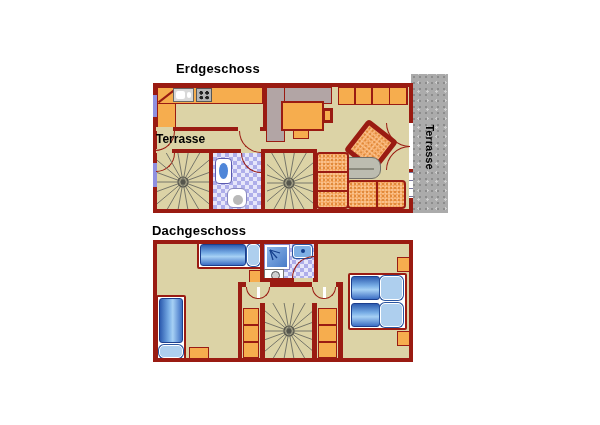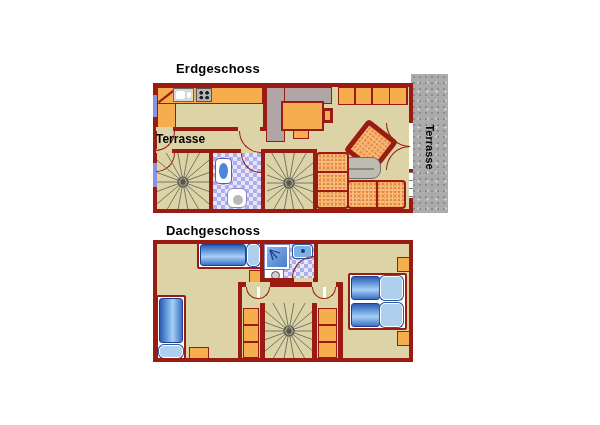--- a/index.html
+++ b/index.html
@@ -122,21 +122,21 @@
 
   <div class="arc arc-br" style="left:155px;top:131px;width:20px;height:20px;"></div>
   <div class="arc arc-bl" style="left:239px;top:131px;width:22px;height:22px;"></div>
   <div class="arc arc-br" style="left:156px;top:153px;width:19px;height:19px;"></div>
   <div class="arc arc-bl" style="left:241px;top:153px;width:20px;height:20px;"></div>
   <div class="arc arc-bl" style="left:386px;top:123px;width:24px;height:24px;"></div>
   <div class="arc arc-tl" style="left:386px;top:146px;width:24px;height:24px;"></div>
 
   <div class="room-label" style="left:156px;top:132px;">Terrasse</div>
 
-  <h2 class="title" style="left:166px;top:223px;margin:0;">Dachgeschoss</h2>
+  <h2 class="title" style="left:152px;top:223px;margin:0;">Dachgeschoss</h2>
 
   <div class="floor" style="left:153px;top:240px;width:260px;height:122px;"></div>
 
   <div class="tiles" style="left:264px;top:244px;width:50px;height:34px;"></div>
   <div class="abs" style="left:265px;top:245px;width:24px;height:24px;background:linear-gradient(135deg,#8ab4e8,#4a7cc8);border:2px solid #ffffff;box-sizing:border-box;box-shadow:0 0 0 1px #8888c8;">
     <svg width="16" height="16" style="position:absolute;left:0;top:0;">
       <line x1="3" y1="3" x2="13" y2="6" stroke="#16408e" stroke-width="1.3"></line>
       <line x1="3" y1="3" x2="10" y2="11" stroke="#16408e" stroke-width="1.3"></line>
       <line x1="3" y1="3" x2="6" y2="13" stroke="#16408e" stroke-width="1.3"></line>
     </svg>

